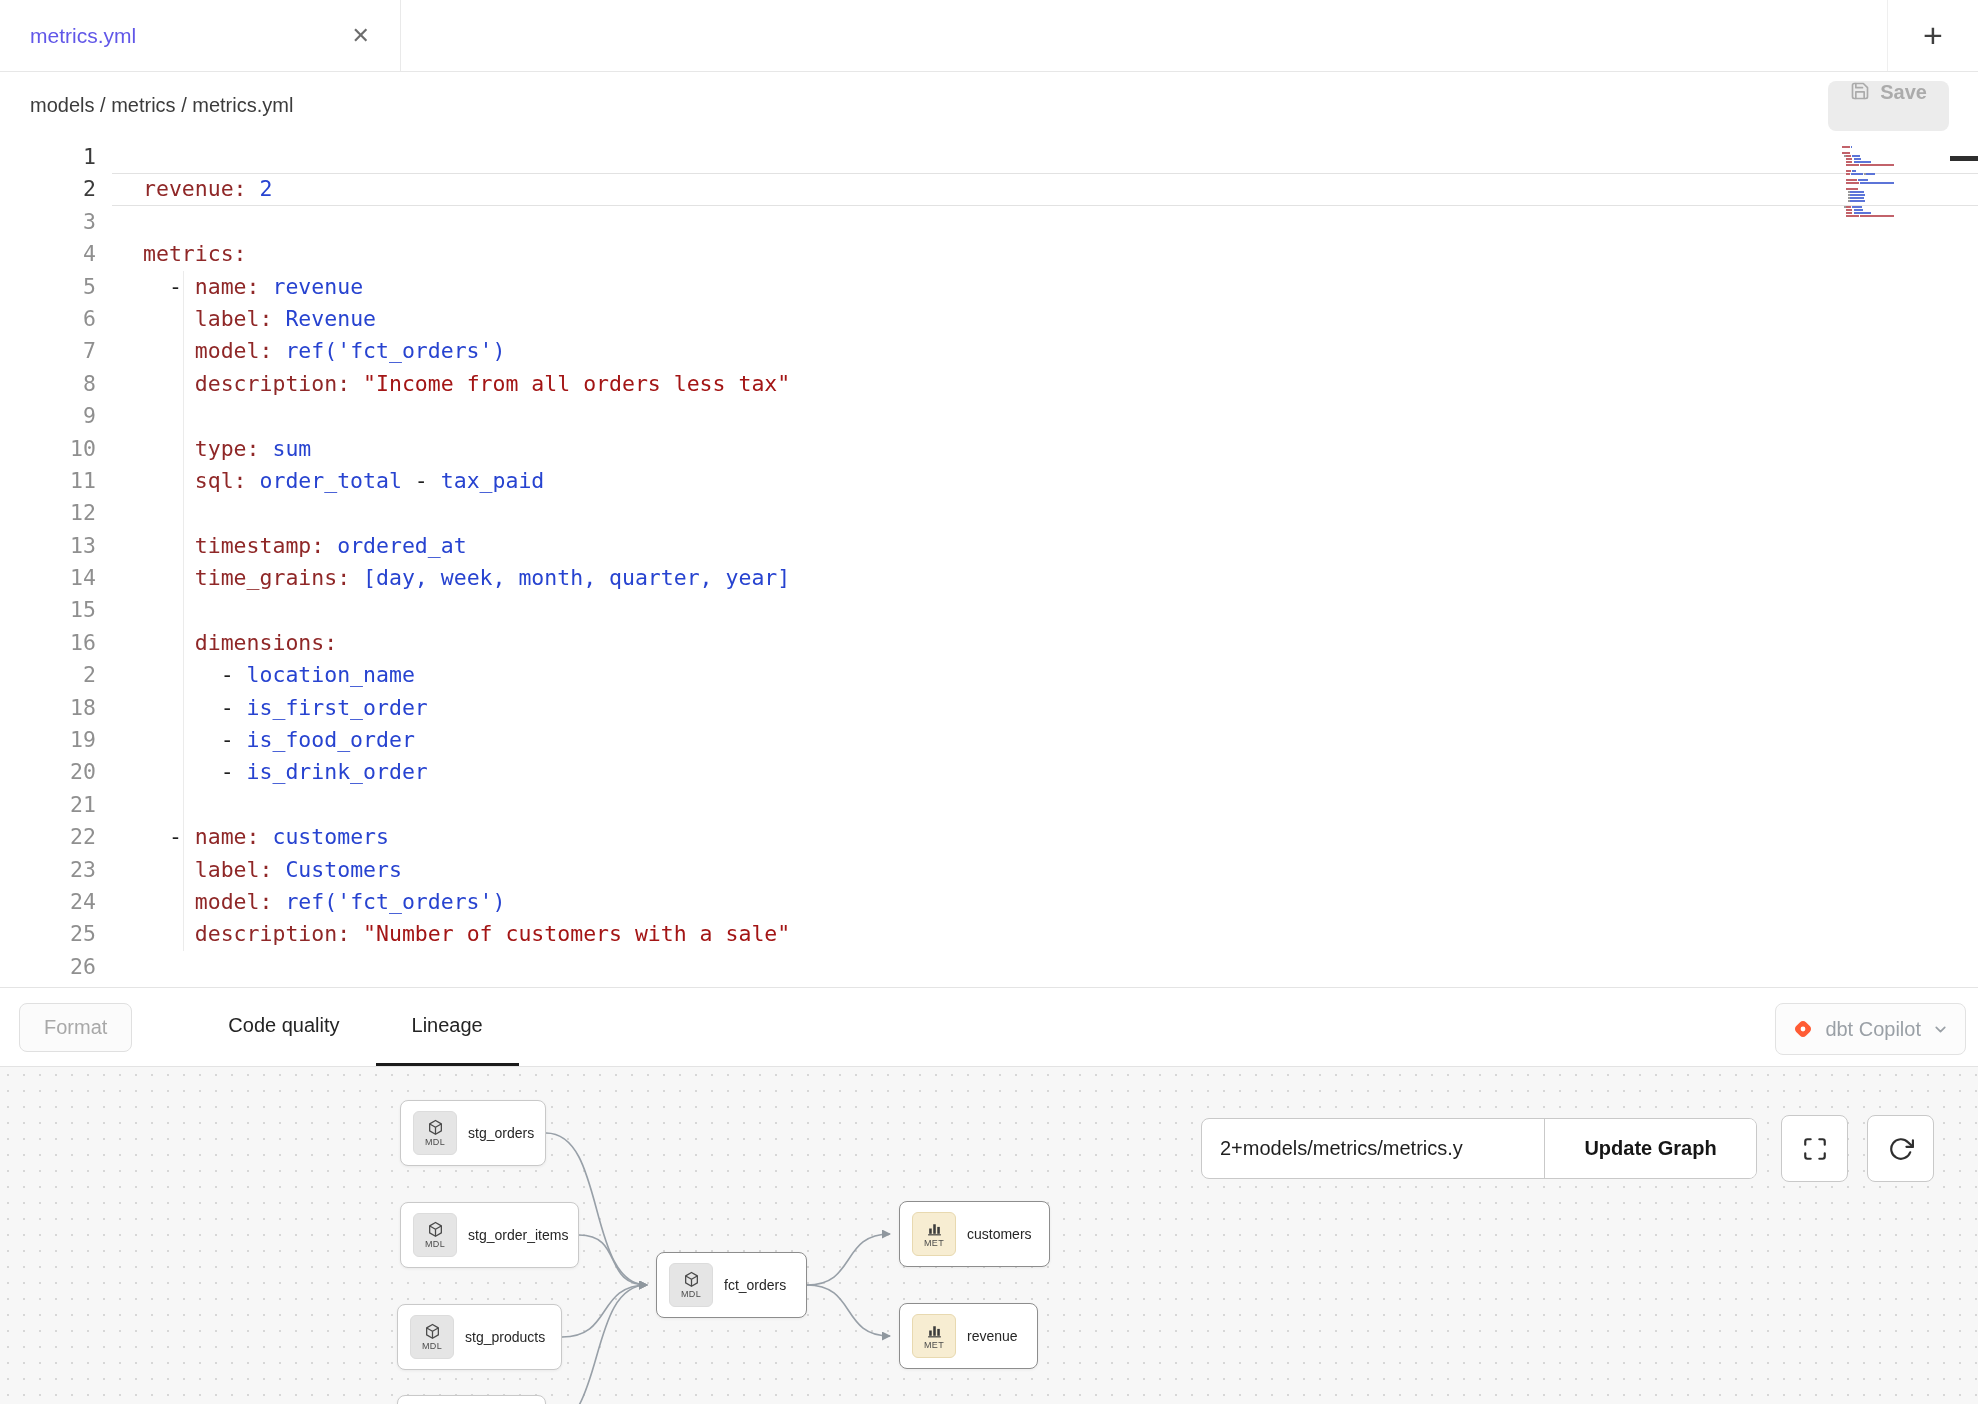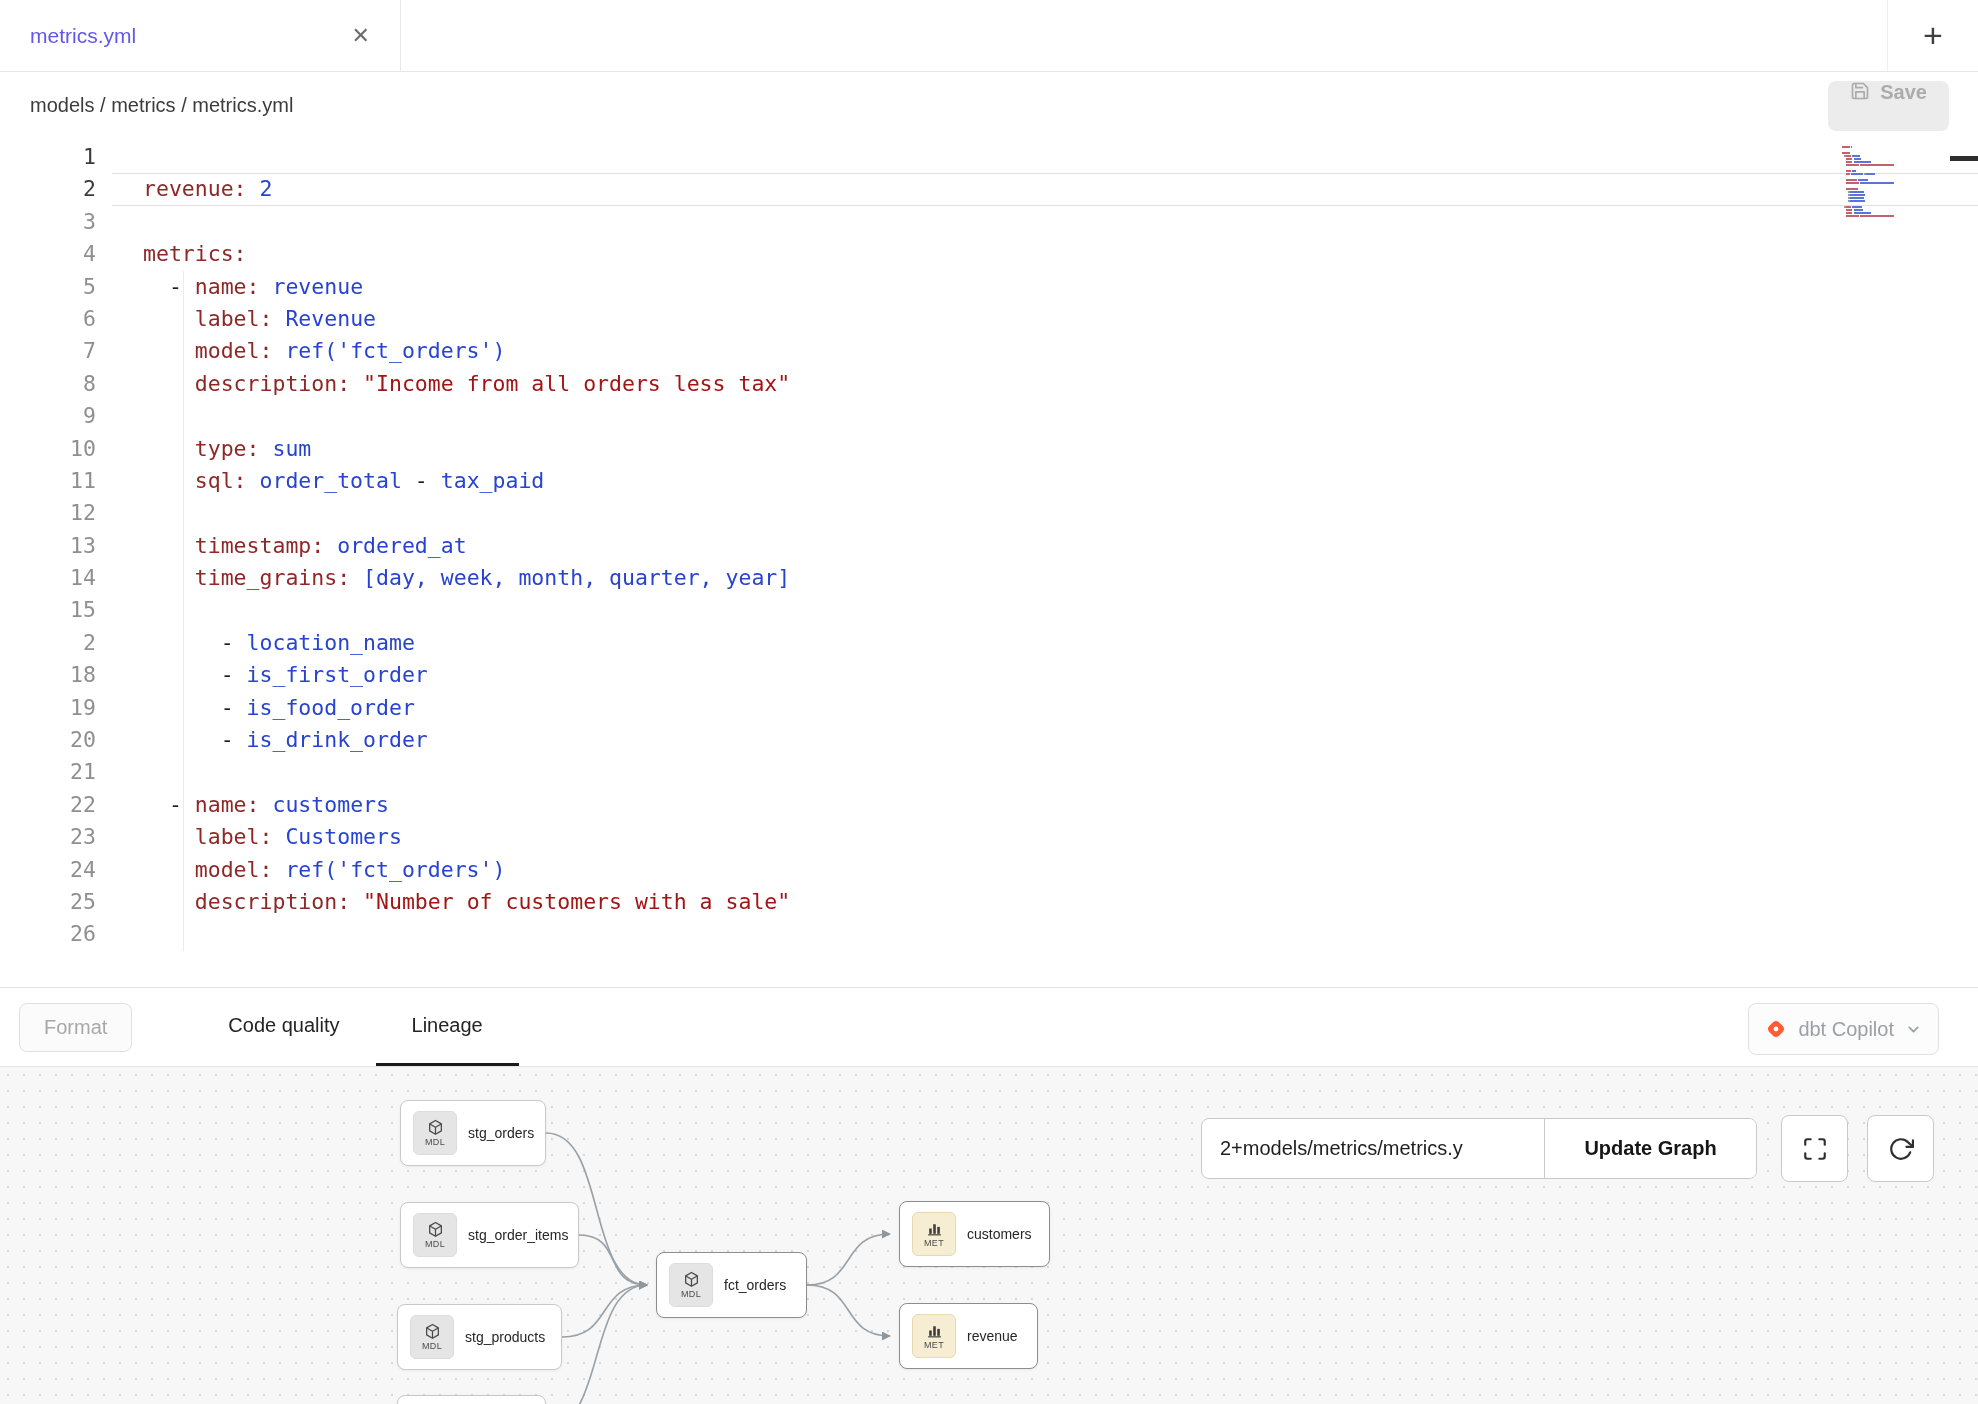--- a/index.html
+++ b/index.html
@@ -40,21 +40,21 @@
   .mm-line{display:flex;height:2px;margin-bottom:1px;}
   .mm-seg{height:2px;}
   .ruler-cursor{position:absolute;top:17px;right:0;width:28px;height:5px;background:#2e2e2e;}
 
   
   .bottom-bar{height:79px;border-top:1px solid #e4e4e4;display:flex;align-items:center;position:relative;background:#fff;box-sizing:border-box;}
   .format-btn{margin-left:19px;height:49px;padding:0 24px;border:1px solid #e0e0e0;border-radius:8px;background:#fbfbfb;color:#a8a8a8;font-size:20px;display:flex;align-items:center;cursor:default;}
   .bb-tabs{display:flex;height:100%;margin-left:60px;}
   .bb-tab{height:100%;display:flex;align-items:center;padding:0 36px;font-size:20px;color:#242424;border-bottom:3px solid transparent;box-sizing:border-box;cursor:pointer;}
   .bb-tab.active{border-bottom-color:#1b1b1b;}
-  .copilot{position:absolute;right:39px;top:15px;height:50px;padding:0 16px;border:1px solid #e2e2e2;border-radius:8px;background:#fcfcfc;display:flex;align-items:center;gap:11px;color:#9aa0a6;font-size:20px;cursor:pointer;}
+  .copilot{position:absolute;right:12px;top:15px;height:50px;padding:0 16px;border:1px solid #e2e2e2;border-radius:8px;background:#fcfcfc;display:flex;align-items:center;gap:11px;color:#9aa0a6;font-size:20px;cursor:pointer;}
 
   
   .lineage{height:338px;position:relative;overflow:hidden;border-top:1px solid #e3e3e3;background:#f7f7f7;
            background-image:radial-gradient(circle, rgba(0,0,0,0.13) 1.3px, transparent 1.4px);
            background-size:16px 16px;}
   .edges{position:absolute;left:0;top:0;width:100%;height:100%;pointer-events:none;}
   .node{position:absolute;height:66px;background:#fff;border:1px solid #c9c9c9;border-radius:8px;
         display:flex;align-items:center;gap:11px;padding:0 14px 0 12px;box-sizing:border-box;
         box-shadow:0 1px 3px rgba(0,0,0,0.06);cursor:pointer;}
   .node.emph{border-color:#8d8d8d;}
@@ -111,20 +111,21 @@
         <div class="line"><div class="ln">6</div><div class="code"><span class="tk-plain">    </span><span class="tk-key">label:</span><span class="tk-plain"> </span><span class="tk-val">Revenue</span></div></div>
         <div class="line"><div class="ln">7</div><div class="code"><span class="tk-plain">    </span><span class="tk-key">model:</span><span class="tk-plain"> </span><span class="tk-val">ref('fct_orders')</span></div></div>
         <div class="line"><div class="ln">8</div><div class="code"><span class="tk-plain">    </span><span class="tk-key">description:</span><span class="tk-plain"> </span><span class="tk-str">"Income from all orders less tax"</span></div></div>
         <div class="line"><div class="ln">9</div><div class="code"></div></div>
         <div class="line"><div class="ln">10</div><div class="code"><span class="tk-plain">    </span><span class="tk-key">type:</span><span class="tk-plain"> </span><span class="tk-val">sum</span></div></div>
         <div class="line"><div class="ln">11</div><div class="code"><span class="tk-plain">    </span><span class="tk-key">sql:</span><span class="tk-plain"> </span><span class="tk-val">order_total</span><span class="tk-plain"> - </span><span class="tk-val">tax_paid</span></div></div>
         <div class="line"><div class="ln">12</div><div class="code"></div></div>
         <div class="line"><div class="ln">13</div><div class="code"><span class="tk-plain">    </span><span class="tk-key">timestamp:</span><span class="tk-plain"> </span><span class="tk-val">ordered_at</span></div></div>
         <div class="line"><div class="ln">14</div><div class="code"><span class="tk-plain">    </span><span class="tk-key">time_grains:</span><span class="tk-plain"> </span><span class="tk-val">[day, week, month, quarter, year]</span></div></div>
         <div class="line"><div class="ln">15</div><div class="code"></div></div>
+        <div class="line"><div class="ln">16</div><div class="code"><span class="tk-plain">    </span><span class="tk-key">dimensions:</span></div></div>
         <div class="line"><div class="ln">2</div><div class="code"><span class="tk-plain">      - </span><span class="tk-val">location_name</span></div></div>
         <div class="line"><div class="ln">18</div><div class="code"><span class="tk-plain">      - </span><span class="tk-val">is_first_order</span></div></div>
         <div class="line"><div class="ln">19</div><div class="code"><span class="tk-plain">      - </span><span class="tk-val">is_food_order</span></div></div>
         <div class="line"><div class="ln">20</div><div class="code"><span class="tk-plain">      - </span><span class="tk-val">is_drink_order</span></div></div>
         <div class="line"><div class="ln">21</div><div class="code"></div></div>
         <div class="line"><div class="ln">22</div><div class="code"><span class="tk-plain">  - </span><span class="tk-key">name:</span><span class="tk-plain"> </span><span class="tk-val">customers</span></div></div>
         <div class="line"><div class="ln">23</div><div class="code"><span class="tk-plain">    </span><span class="tk-key">label:</span><span class="tk-plain"> </span><span class="tk-val">Customers</span></div></div>
         <div class="line"><div class="ln">24</div><div class="code"><span class="tk-plain">    </span><span class="tk-key">model:</span><span class="tk-plain"> </span><span class="tk-val">ref('fct_orders')</span></div></div>
         <div class="line"><div class="ln">25</div><div class="code"><span class="tk-plain">    </span><span class="tk-key">description:</span><span class="tk-plain"> </span><span class="tk-str">"Number of customers with a sale"</span></div></div>
         <div class="line"><div class="ln">26</div><div class="code"></div></div>

